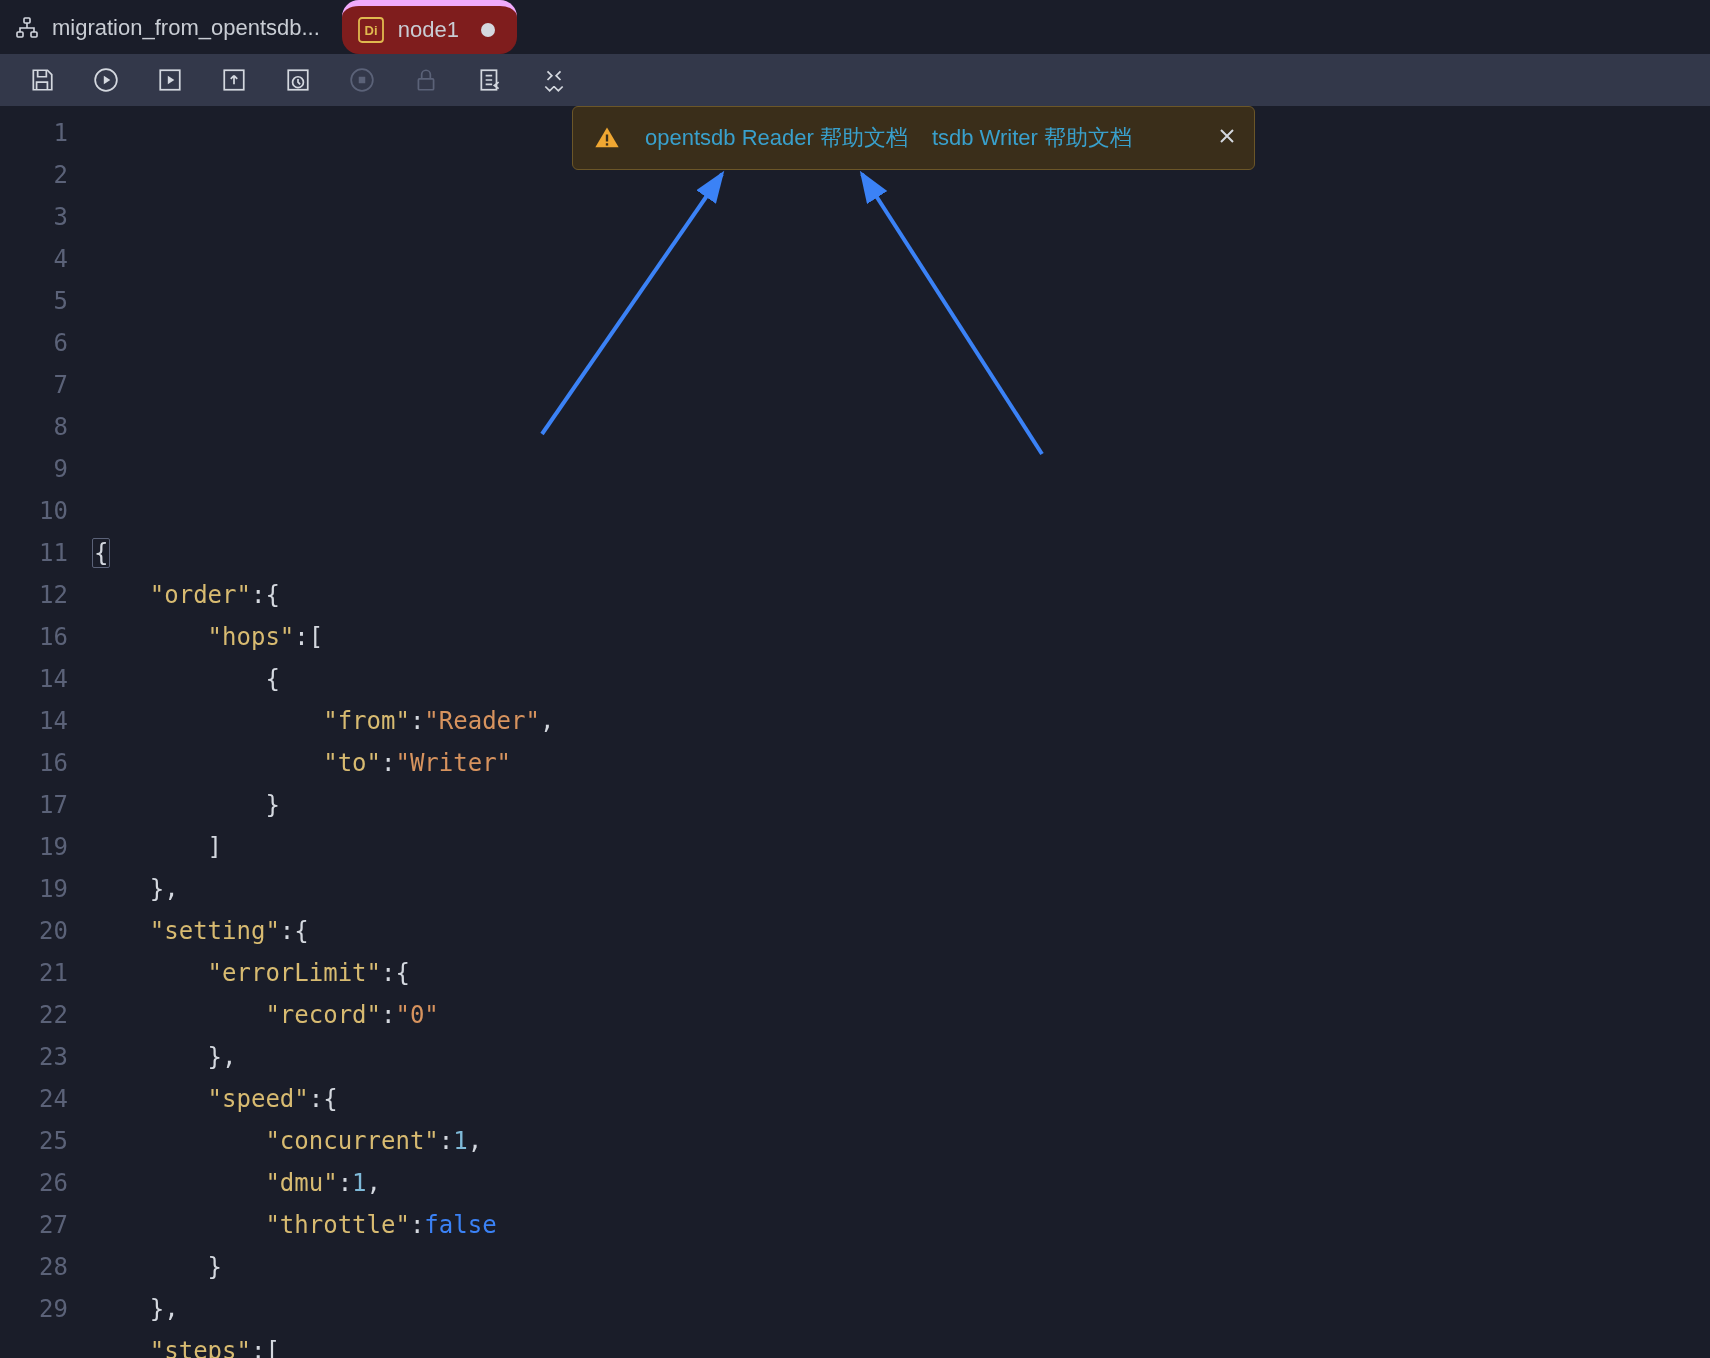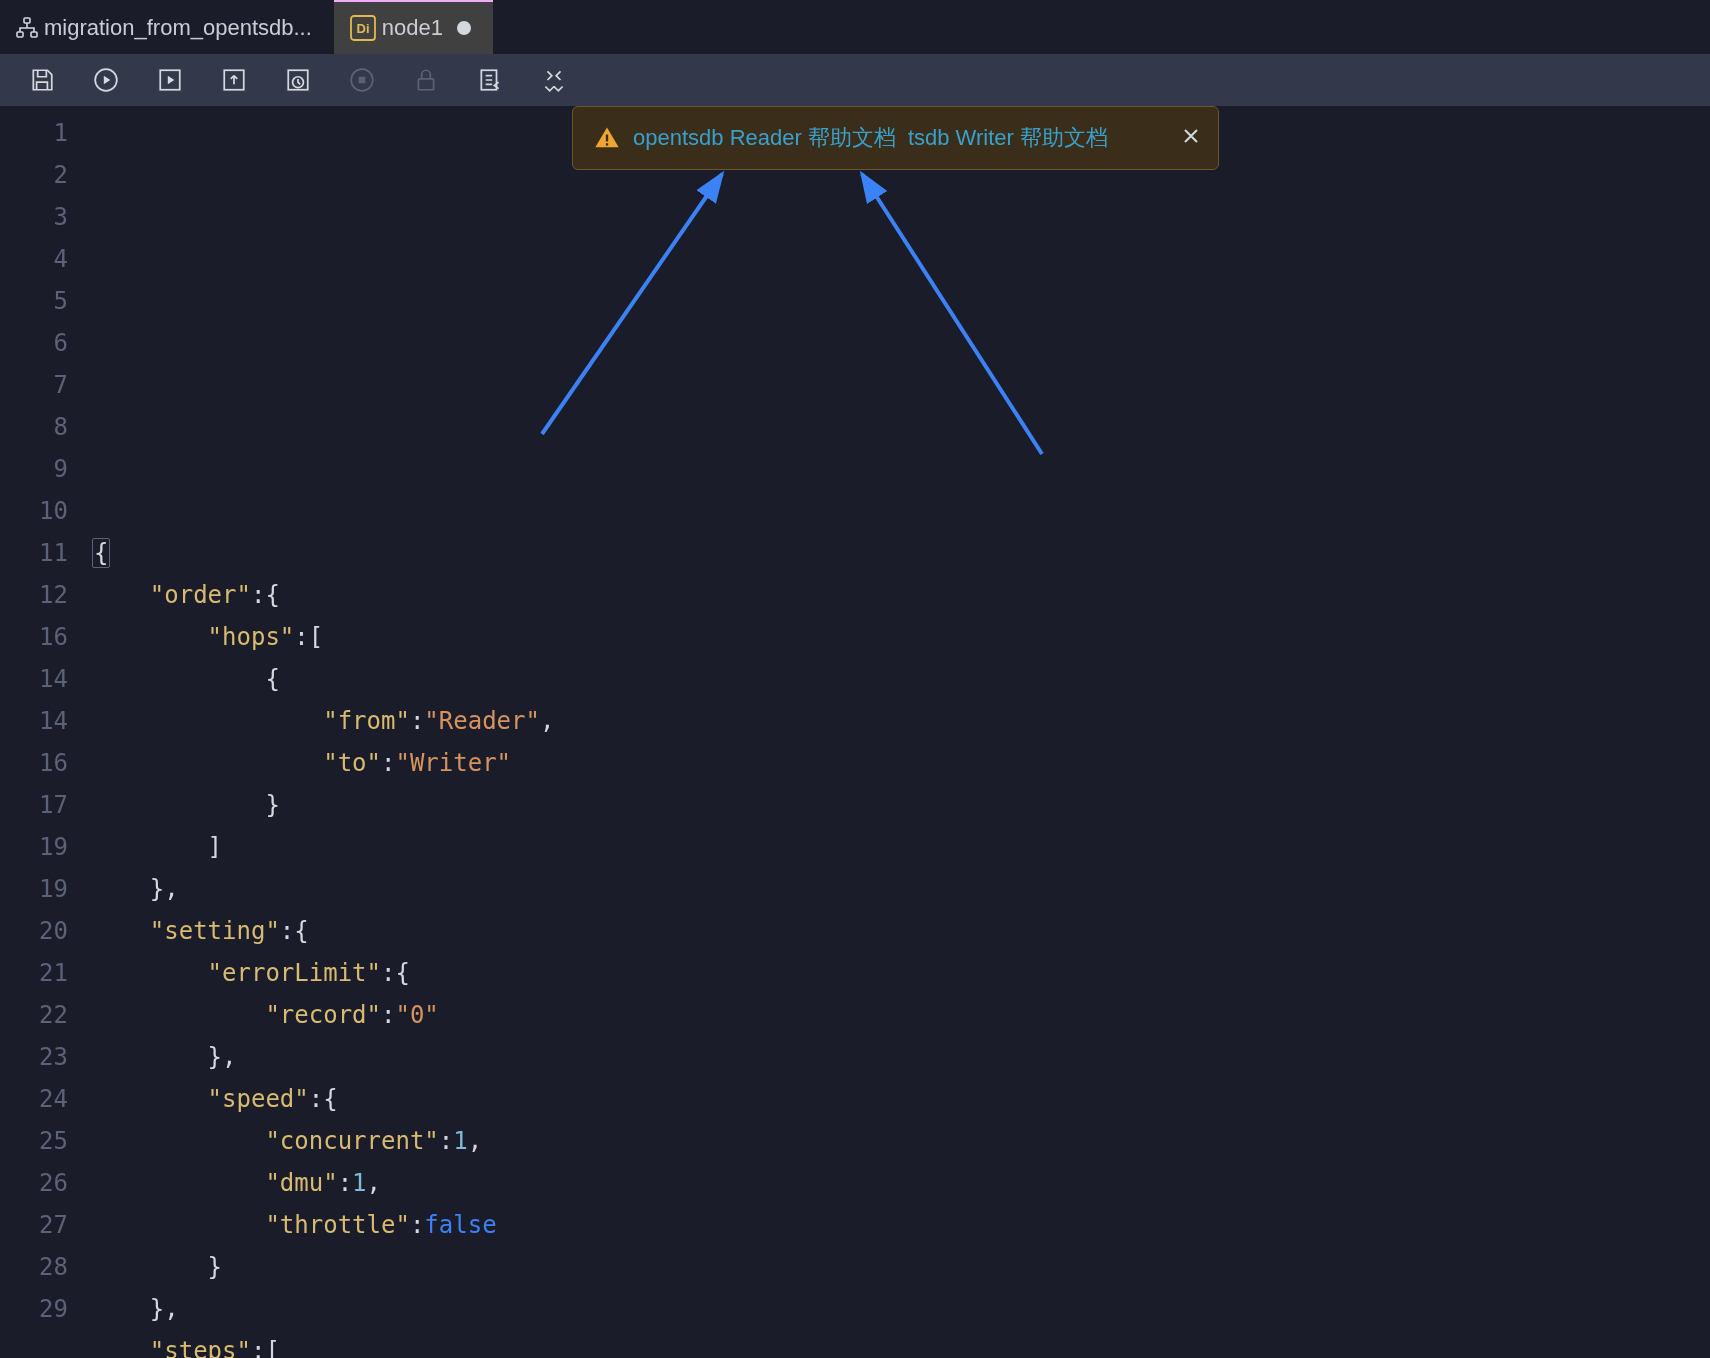--- a/index.html
+++ b/index.html
@@ -16,32 +16,33 @@
   
   .tabs {
     display: flex;
     height: 54px;
     background: #1a1d29;
   }
   .tab {
     display: flex;
     align-items: center;
     padding: 0 22px 0 16px;
-    gap: 6px;
+    gap: 14px;
     color: #c9cdd4;
     font-size: 22px;
     font-family: -apple-system, BlinkMacSystemFont, 'Segoe UI', sans-serif;
     cursor: pointer;
     height: 100%;
     border-top: 2px solid transparent;
     min-width: 0;
   }
   .tab.active {
-    background: #404040;
-    border-top: 2px solid #f0abfc;
+    background: #7f1d1d;
+    border-top: 6px solid #f0abfc;
+    border-radius: 17px;
   }
   .tab .tab-icon {
     flex-shrink: 0;
     display: flex;
     align-items: center;
     justify-content: center;
   }
   .tab .tab-label {
     white-space: nowrap;
     overflow: hidden;
@@ -120,21 +121,21 @@
     position: absolute;
     top: 0;
     left: 480px;
     background: #3a2e1a;
     border: 1px solid #6b5628;
     border-radius: 6px;
     height: 64px;
     display: flex;
     align-items: center;
     padding: 0 18px 0 20px;
-    gap: 12px;
+    gap: 24px;
     font-family: -apple-system, BlinkMacSystemFont, 'Segoe UI', sans-serif;
     font-size: 22px;
     z-index: 10;
   }
   .toast a {
     color: #39a0cc;
     text-decoration: none;
     white-space: nowrap;
   }
   .toast .close {

